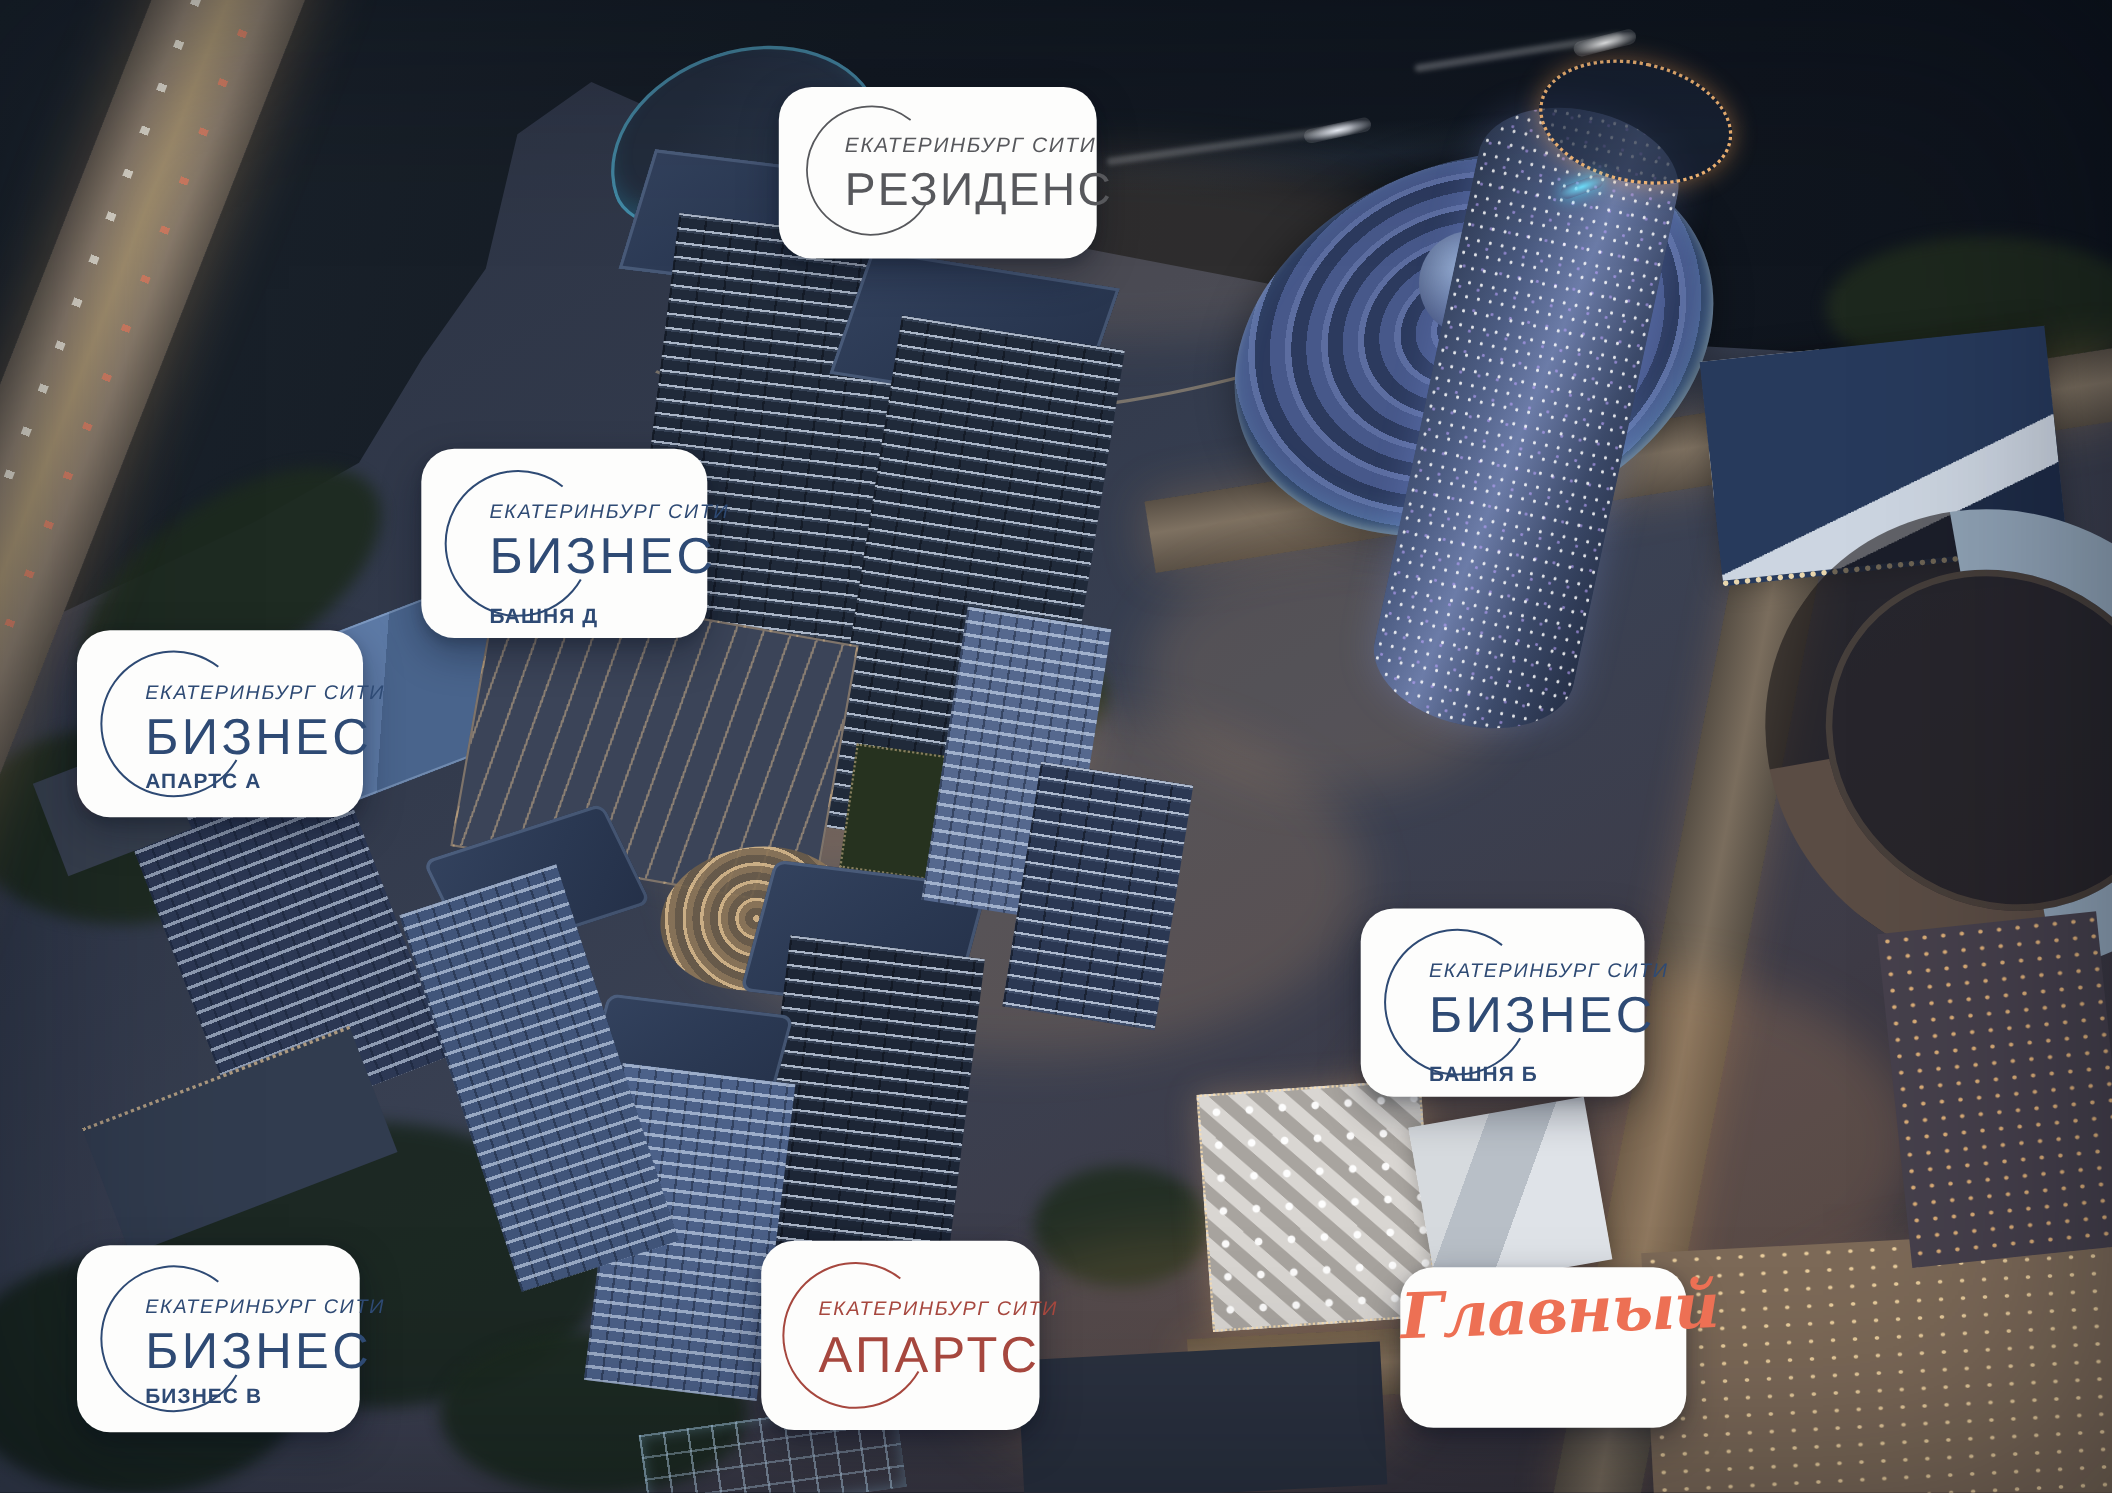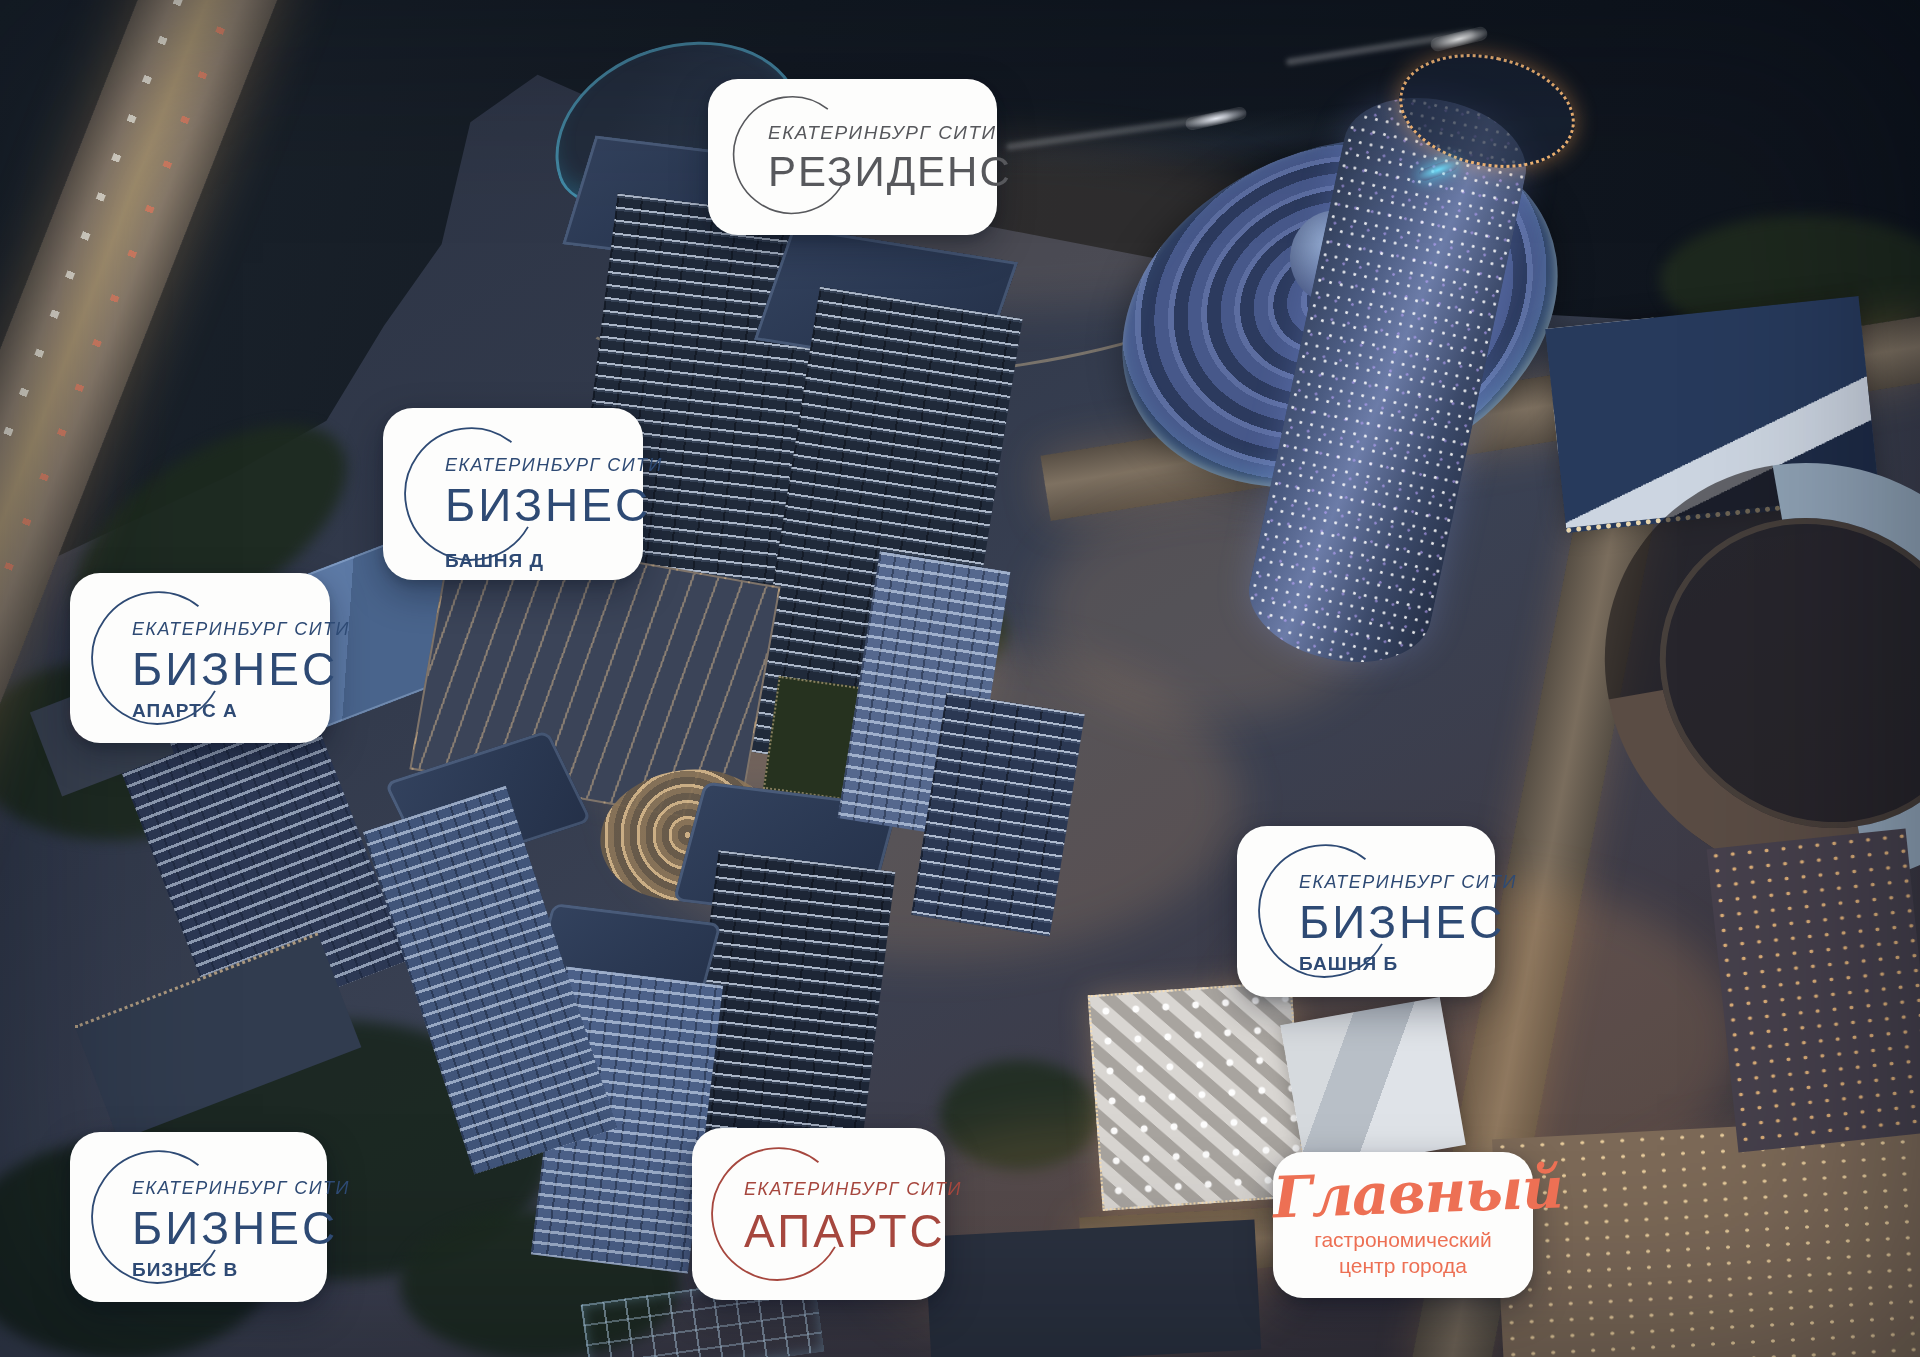--- a/index.html
+++ b/index.html
@@ -188,21 +188,21 @@
     </div>
   </div>
 
   <div class="card" style="left: 1237px; top: 826px; width: 258px; height: 171px; color: rgb(46, 74, 116);">
     <svg class="ring" viewBox="0 0 100 100" style="left:18px;top:15px;width:140px;height:140px;">
       <path d="M78.9 13 A47 47 0 1 0 90.7 73.5" fill="none" stroke="currentColor" stroke-width="1.3"></path>
     </svg>
     <div class="txt" style="left:62px;top:47px;">
       <div class="brand" style="font-size:18px;">ЕКАТЕРИНБУРГ СИТИ</div>
       <div class="title" style="font-size:46px;letter-spacing:3px;margin-top:8px;">БИЗНЕС</div>
-      <div class="subtitle" style="margin-top:9px;">БАШНЯ Б</div>
+      <div class="subtitle" style="margin-top:23px;">БАШНЯ Б</div>
     </div>
   </div>
 
   <div class="card" style="left: 70px; top: 1132px; width: 257px; height: 170px; color: rgb(46, 74, 116);">
     <svg class="ring" viewBox="0 0 100 100" style="left:18px;top:15px;width:140px;height:140px;">
       <path d="M78.9 13 A47 47 0 1 0 90.7 73.5" fill="none" stroke="currentColor" stroke-width="1.3"></path>
     </svg>
     <div class="txt" style="left:62px;top:47px;">
       <div class="brand" style="font-size:18px;">ЕКАТЕРИНБУРГ СИТИ</div>
       <div class="title" style="font-size:46px;letter-spacing:3px;margin-top:8px;">БИЗНЕС</div>
@@ -216,20 +216,16 @@
     </svg>
     <div class="txt" style="left:52px;top:52px;width:190px;text-align:center;">
       <div class="brand" style="font-size:18px;">ЕКАТЕРИНБУРГ СИТИ</div>
       <div class="title" style="font-size:46px;letter-spacing:3px;margin-top:10px;">АПАРТС</div>
     </div>
   </div>
 
   <div class="card" style="left: 1273px; top: 1152px; width: 260px; height: 146px; color: rgb(237, 112, 84);">
     <div class="txt" style="left:0;top:12px;width:100%;text-align:center;">
       <div class="glavny-title">Главный</div>
-      <div class="glavny-sub" style="margin-top:6px;">
-        <div>гастрономический</div>
-        <div>центр города</div>
-      </div>
     </div>
   </div>
 
 </div>
 
 </body></html>

